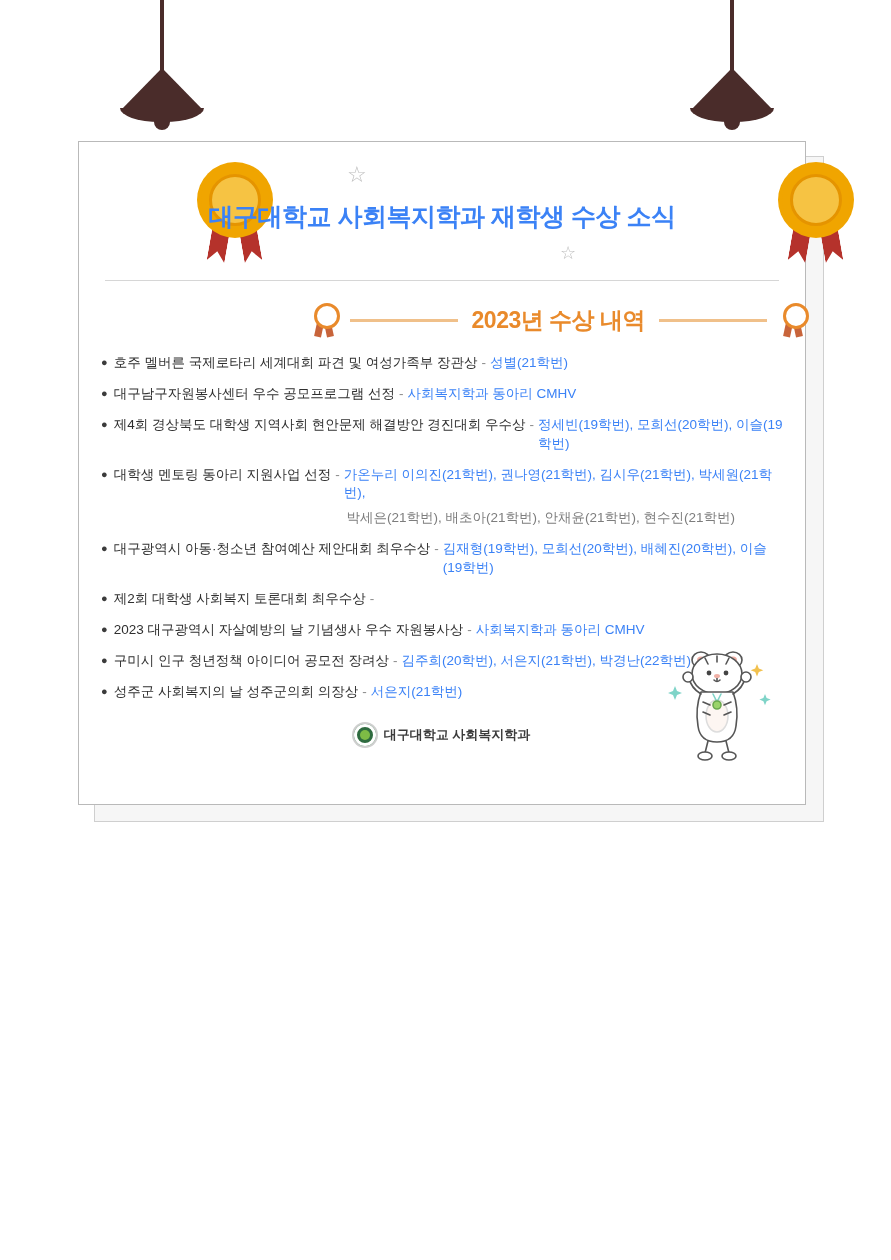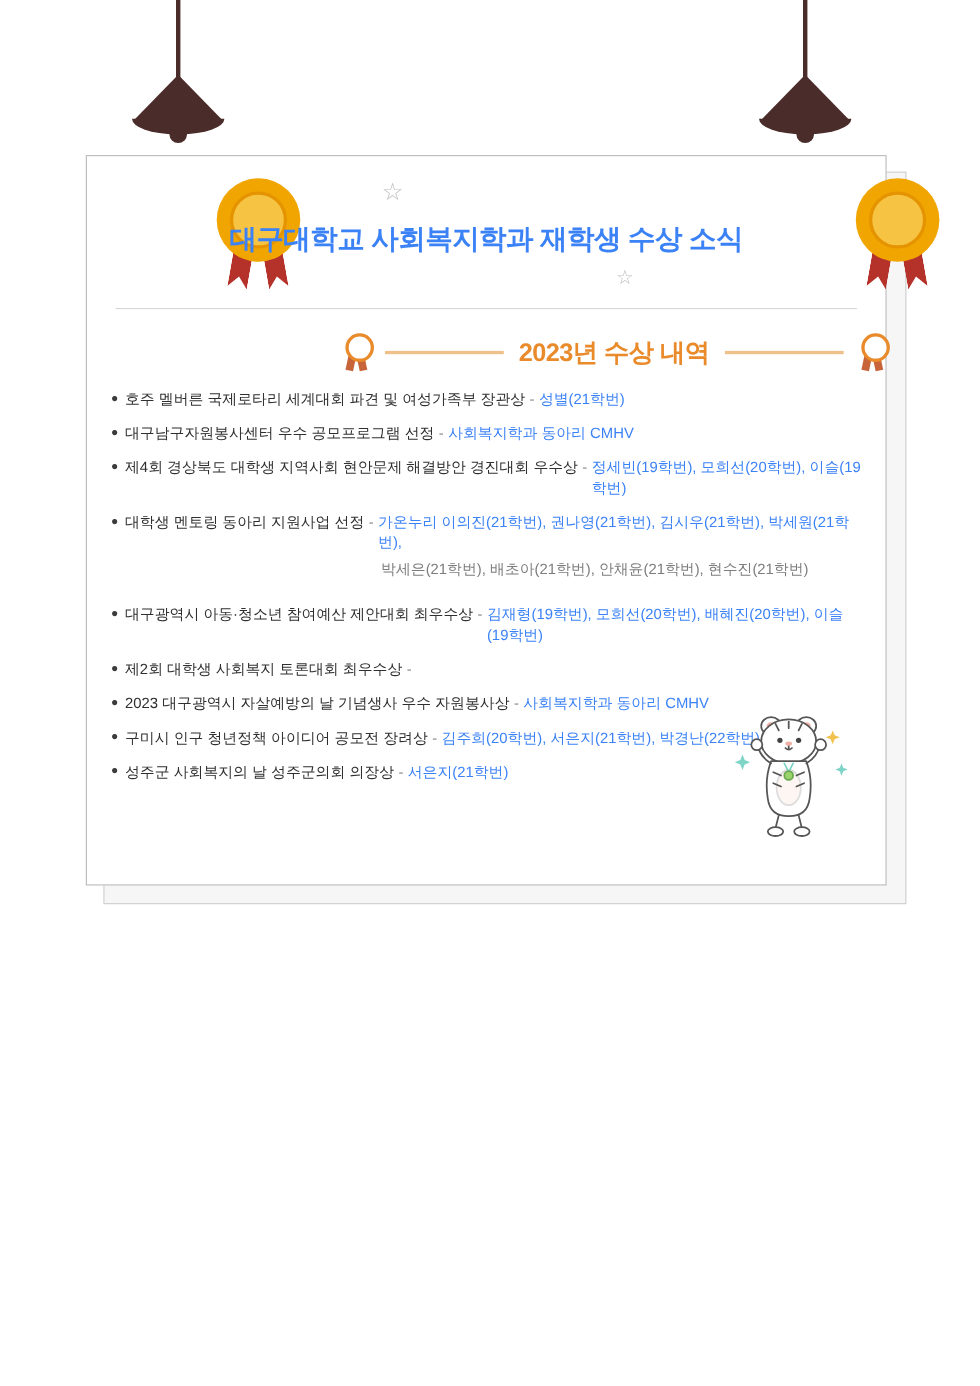--- a/index.html
+++ b/index.html
@@ -238,21 +238,21 @@
     white-space: nowrap;
   }
   .award-names {
     color: #3b82f6;
   }
   .award-names-second {
     color: #7d7d7d;
     text-align: right;
     padding-right: 48px;
     margin-top: -6px;
-    margin-bottom: 23px;
+    margin-bottom: 13px;
     font-size: 13.5px;
   }
 
   
   .footer {
     position: absolute;
     left: 0;
     right: 0;
     bottom: 58px;
     display: flex;
@@ -457,14 +457,18 @@
       <g fill="#7fd4c8">
         <path d="M14 44 l2 5 l5 2 l-5 2 l-2 5 l-2 -5 l-5 -2 l5 -2 z"></path>
         <path d="M104 52 l1.6 4 l4 1.6 l-4 1.6 l-1.6 4 l-1.6 -4 l-4 -1.6 l4 -1.6 z"></path>
       </g>
       <g fill="#f2c14e">
         <path d="M96 22 l1.8 4.5 l4.5 1.8 l-4.5 1.8 l-1.8 4.5 l-1.8 -4.5 l-4.5 -1.8 l4.5 -1.8 z"></path>
       </g>
     </svg>
   </div>
 
+  <div class="footer">
+    <span class="logo-mark"></span>
+    <span class="footer-label">대구대학교 사회복지학과</span>
+  </div>
 
 </div>
 
 </body></html>

